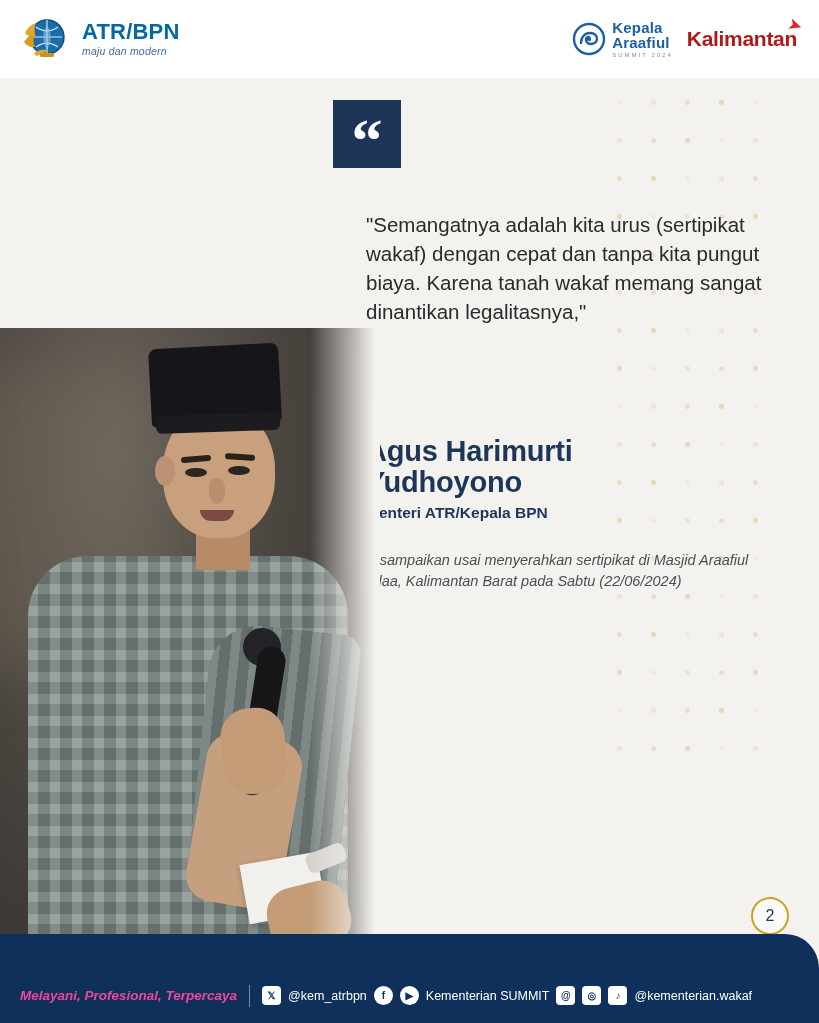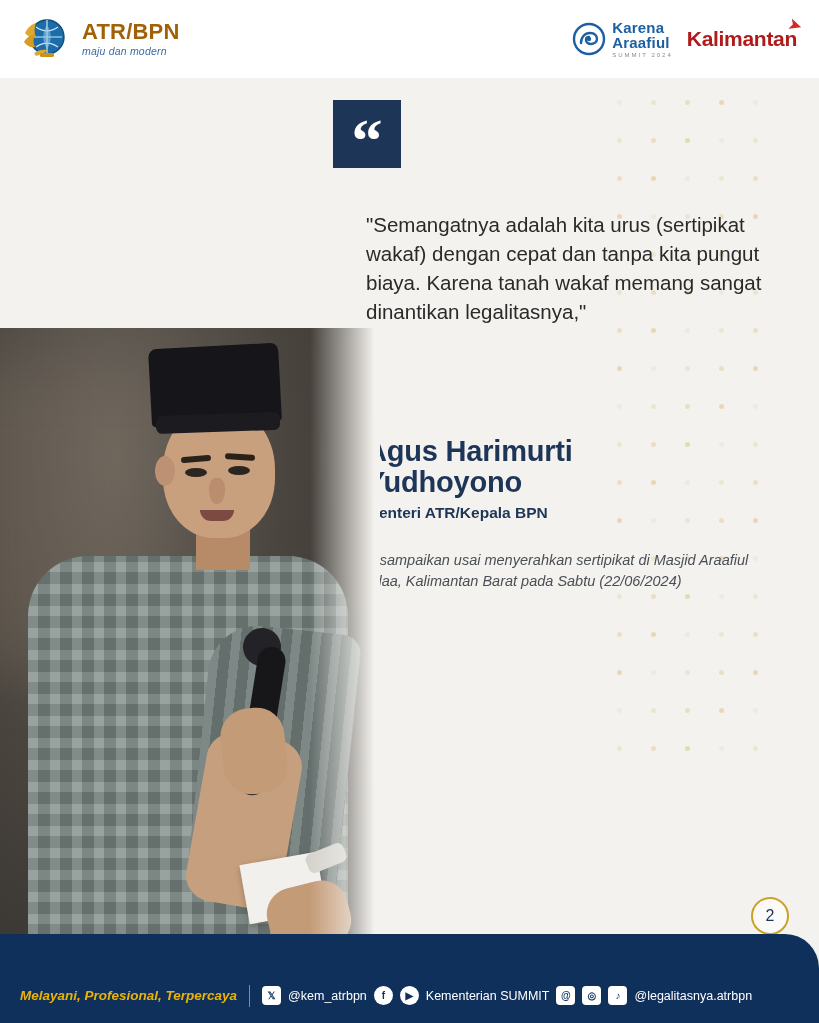--- a/index.html
+++ b/index.html
@@ -39,21 +39,21 @@
     background: #ffffff;
     display: flex;
     align-items: center;
     justify-content: space-between;
     padding: 0 22px 0 20px;
   }
   .brand-left { display: flex; align-items: center; gap: 10px; }
   .emblem { width: 52px; height: 52px; position: relative; }
   .brand-text { line-height: 1; }
   .brand-title {
-    font-size: 22px; font-weight: bold; color: #a16207;
+    font-size: 22px; font-weight: bold; color: #0369a1;
     letter-spacing: .2px;
   }
   .brand-sub {
     font-size: 10.5px; color: #3f6aa5; margin-top: 3px; font-style: italic;
     letter-spacing: .2px;
   }
   .brand-right { display: flex; align-items: center; gap: 14px; }
   .ra-logo { display: flex; align-items: center; gap: 6px; }
   .ra-mark { width: 34px; height: 34px; }
   .ra-txt { line-height: 1; }
@@ -257,21 +257,21 @@
     padding: 0 20px;
     gap: 12px;
   }
   .footer-curve{
     position:absolute; left:0; right:0; bottom:55px; height:34px;
     background:#10305c;
     border-radius: 0 44px 0 0;
     transform-origin: bottom right;
   }
   .tagline {
-    color: #eab308;
+    color: #ec4899;
     font-style: italic;
     font-size: 13.5px;
     font-weight: bold;
     white-space: nowrap;
     text-align: center;
   }
   .divider { width:1px; height:22px; background: rgba(255,255,255,.45); }
   .social { display:flex; align-items:center; gap:7px; }
   .sicon {
     width: 19px; height: 19px; border-radius: 50%;
@@ -404,21 +404,21 @@
     <div class="brand-right">
       <div class="ra-logo">
         <div class="ra-mark">
           <svg width="34" height="34" viewBox="0 0 34 34">
             <circle cx="17" cy="17" r="15" fill="none" stroke="#1d5fa0" stroke-width="2.4"></circle>
             <path d="M9 21c0-6 4-10 9-10s7 3 7 6-3 5-6 5-5-2-5-4 1-3 3-3" fill="none" stroke="#1d5fa0" stroke-width="2.4" stroke-linecap="round"></path>
             <circle cx="17" cy="17" r="2.2" fill="#1d5fa0"></circle>
           </svg>
         </div>
         <div class="ra-txt">
-          <div class="ra-t1">Karena</div>
+          <div class="ra-t1">Kepala</div>
           <div class="ra-t2">Araafiul</div>
           <div class="ra-t3">SUMMIT 2024</div>
         </div>
       </div>
       <div class="berakhlak">
         <span>Kalimantan</span>
         <span class="swoosh">➤</span>
       </div>
     </div>
   </div>
@@ -470,17 +470,17 @@
     <div class="divider"></div>
     <div class="social" id="socials">
         <div class="sicon sq">𝕏</div>
         <div class="shandle">@kem_atrbpn</div>
         <div class="sicon">f</div>
         <div class="sicon">▶</div>
         <div class="shandle">Kementerian SUMMIT</div>
         <div class="sicon sq">@</div>
         <div class="sicon sq">◎</div>
         <div class="sicon sq">♪</div>
-        <div class="shandle">@legalitasnya.atrbpn</div>
+        <div class="shandle">@kementerian.wakaf</div>
       </div>
   </div>
 
 </div>
 
 </body></html>

